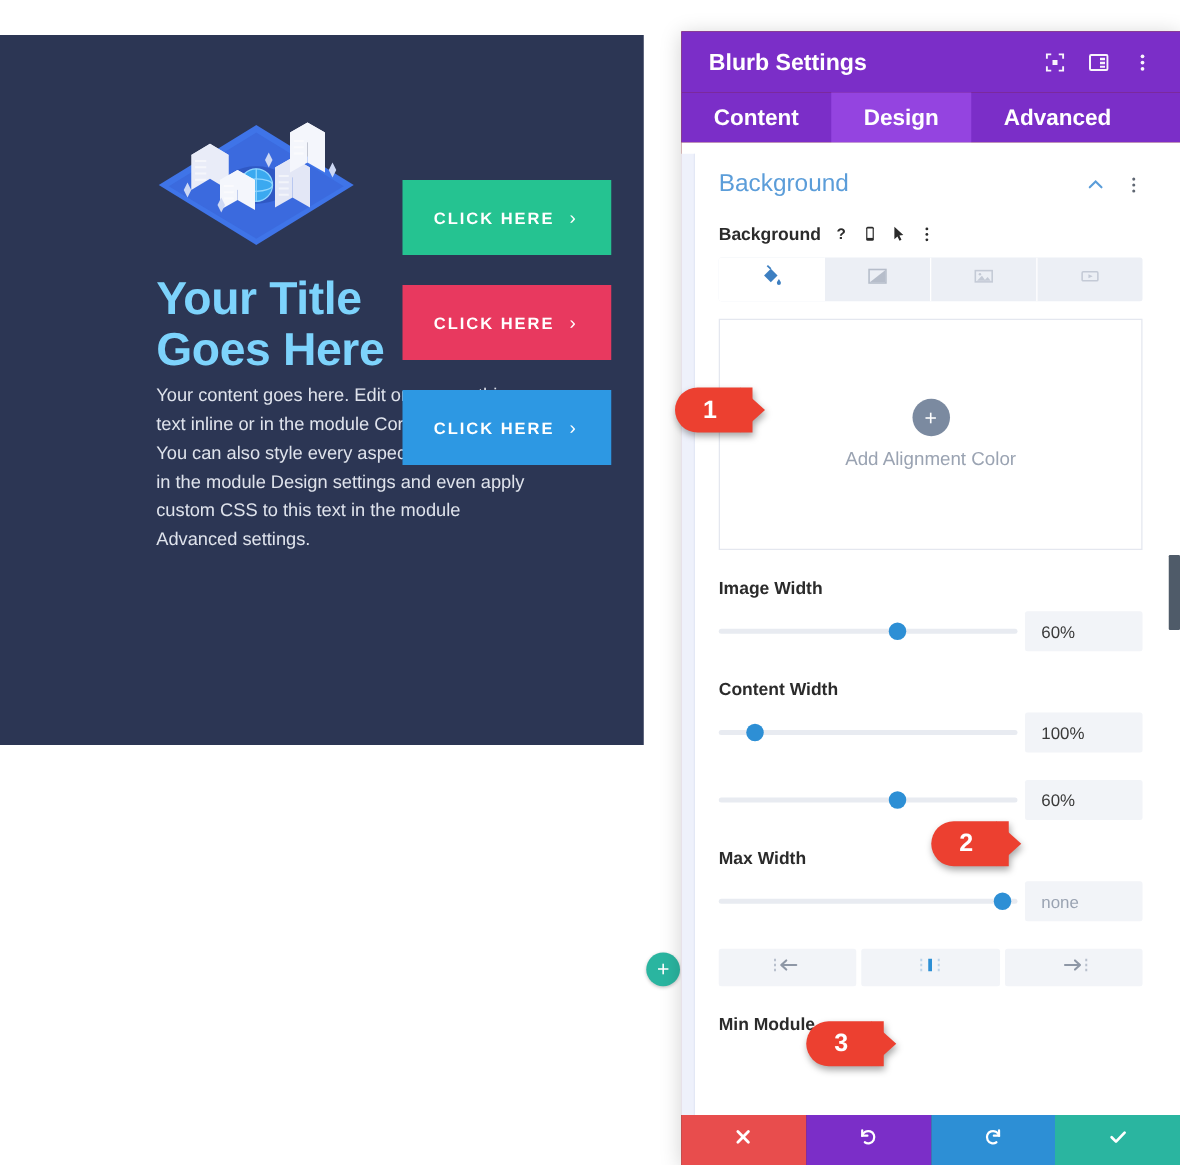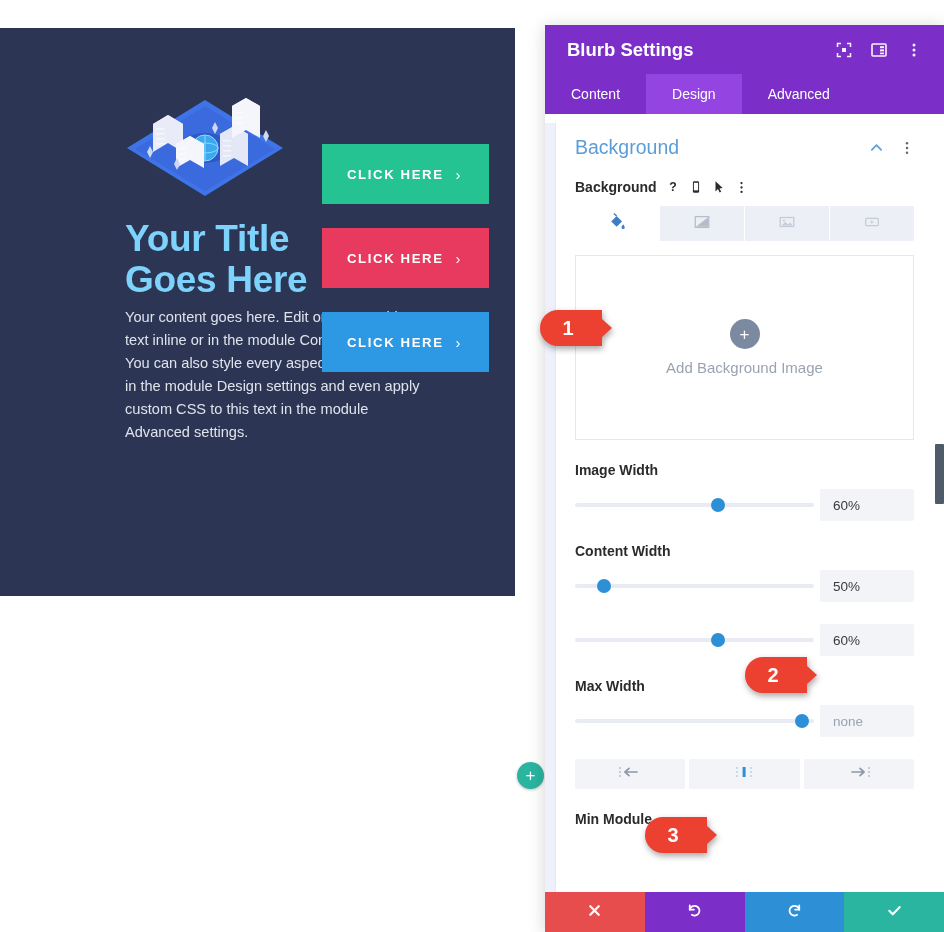--- a/index.html
+++ b/index.html
@@ -102,22 +102,23 @@
 
   .panel-tabs {
     height: 40px;
     background: #7b2ec8;
     display: flex;
     flex: 0 0 auto;
   }
   .panel-tab {
     height: 40px; padding: 0 26px;
     display: flex; align-items: center; justify-content: center;
-    color: #ffffff; font-size: 14px;
+    color: #ffffff; font-size: 18px;
     background: transparent;
+    font-weight: bold;
   }
   .panel-tab.active { background: #9444e0; }
 
   .panel-body {
     position: relative;
     flex: 1 1 auto;
     background: #ffffff;
     overflow: hidden;
   }
   .scroll-inner { position: absolute; left: 0; top: 0; right: 0; padding: 22px 30px 0 30px; }
@@ -472,21 +473,21 @@
                   <polygon points="8.6,8.2 12.4,10 8.6,11.8" fill="#c4cad6"></polygon>
                 </svg>
               </span>
             </div>
           </div>
 
           <div class="bg-dropzone">
             <div class="bg-plus">
               <span>+</span>
             </div>
-            <div class="bg-dropzone-label">Add Background Image</div>
+            <div class="bg-dropzone-label">Add Alignment Color</div>
           </div>
         </div>
 
         <div class="field">
           <div class="field-label-row">
             <span class="field-label">Image Width</span>
           </div>
           <div class="slider-row">
             <div class="slider-track-wrap">
               <div class="slider-track"></div>
@@ -498,21 +499,21 @@
 
         <div class="field">
           <div class="field-label-row">
             <span class="field-label">Content Width</span>
           </div>
           <div class="slider-row">
             <div class="slider-track-wrap">
               <div class="slider-track"></div>
               <div class="slider-thumb" style="left:12%"></div>
             </div>
-            <div class="slider-value">50%</div>
+            <div class="slider-value">100%</div>
           </div>
         </div>
 
         <div class="field">
           <div class="slider-row">
             <div class="slider-track-wrap">
               <div class="slider-track"></div>
               <div class="slider-thumb" style="left:60%"></div>
             </div>
             <div class="slider-value">60%</div>

